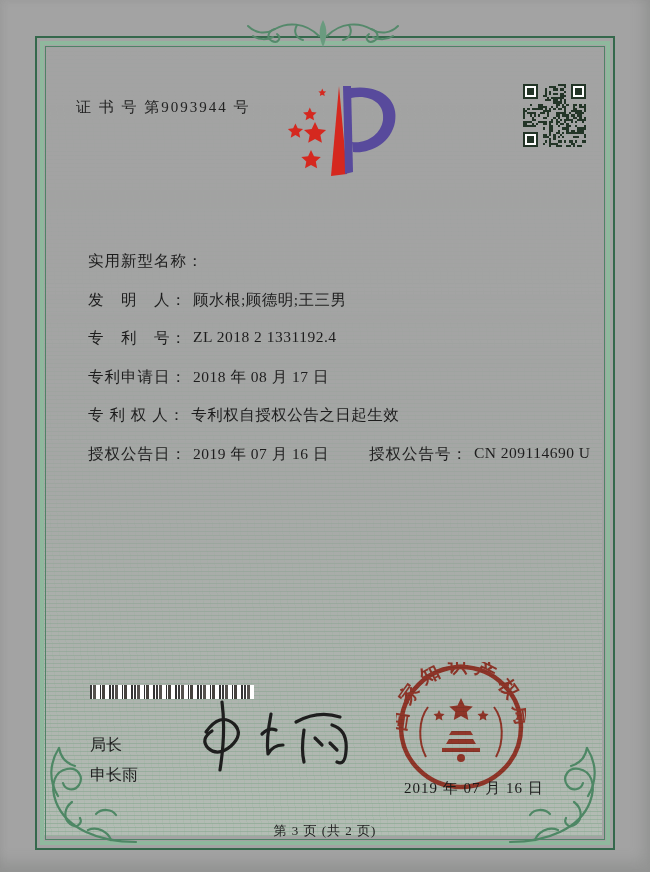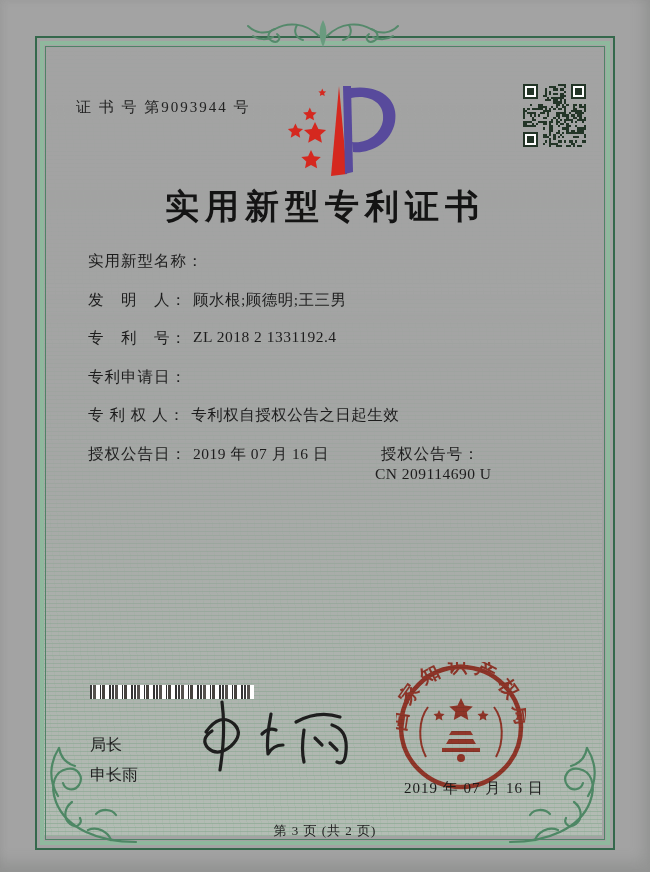--- a/index.html
+++ b/index.html
@@ -25,24 +25,24 @@
   }
   .ornament-top{position:absolute;left:243px;top:14px;width:160px;height:40px;}
   .corner-flourish{position:absolute;width:104px;height:104px;top:744px;}
   .corner-flourish.left{left:36px;}
   .corner-flourish.right{left:506px;transform:scaleX(-1);}
   .cert-no{position:absolute;left:76px;top:98px;font-size:15px;letter-spacing:2px;color:#222;}
   .logo{position:absolute;left:281px;top:82px;width:124px;height:98px;}
   .qr{position:absolute;left:523px;top:84px;width:63px;height:63px;}
   .title{position:absolute;left:0;right:0;top:184px;text-align:center;font-size:34px;font-weight:700;letter-spacing:6px;color:#141414;}
   .fields{position:absolute;left:88px;top:251px;right:50px;font-size:15.5px;}
-  .field-row{height:38.6px;display:flex;align-items:flex-start;white-space:nowrap;text-align:center;}
+  .field-row{height:38.6px;display:flex;align-items:flex-start;white-space:nowrap;}
   .field-row .lbl{letter-spacing:1px;}
   .field-row .val{margin-left:6px;letter-spacing:.5px;}
-  .grant-row .grp2{margin-left:40px;display:flex;flex-direction:column;}
+  .grant-row .grp2{margin-left:40px;display:flex;}
   .body-text{position:absolute;left:77px;top:524px;width:500px;font-size:13.5px;line-height:19px;color:#27241f;font-style:italic;}
   .body-text p{margin:0;text-indent:2.1em;letter-spacing:.4px;}
   .barcode{
     position:absolute;left:90px;top:685px;width:164px;height:14px;
     background:repeating-linear-gradient(90deg,#3a3a3a 0 2px,#fff 2px 3px,#55524e 3px 6px,#fff 6px 10px,#2f2f2f 10px 11px,#fff 11px 12px,#45423e 12px 15px,#fff 15px 19px,#333 19px 21px,#fff 21px 22px);
   }
   .director{position:absolute;left:90px;top:730px;font-size:16px;line-height:30px;font-family:"Liberation Sans","DejaVu Sans",sans-serif;color:#222;}
   .signature{position:absolute;left:192px;top:698px;width:160px;height:78px;}
   .seal{position:absolute;left:396px;top:662px;width:130px;height:130px;opacity:.92;mix-blend-mode:multiply;}
   .seal-date{position:absolute;left:404px;top:779px;font-size:15px;letter-spacing:1px;color:#1c1c1c;}
@@ -123,36 +123,36 @@
     <svg viewBox="0 0 29 29" width="63" height="63" shape-rendering="crispEdges">
       <g fill="#233527">
         <path d="M0 0h7v7h-7z M22 0h7v7h-7z M0 22h7v7h-7z" fill="#233527"></path>
         <path d="M1 1h5v5h-5z M23 1h5v5h-5z M1 23h5v5h-5z" fill="#ffffff"></path>
         <path d="M2 2h3v3h-3z M24 2h3v3h-3z M2 24h3v3h-3z" fill="#233527"></path>
         <path id="qr-seed" d="M16 0h1v1h-1zM17 0h1v1h-1zM18 0h1v1h-1zM19 0h1v1h-1zM12 1h1v1h-1zM13 1h1v1h-1zM14 1h1v1h-1zM19 1h1v1h-1zM10 2h1v1h-1zM14 2h1v1h-1zM15 2h1v1h-1zM17 2h1v1h-1zM18 2h1v1h-1zM10 3h1v1h-1zM12 3h1v1h-1zM19 3h1v1h-1zM10 4h1v1h-1zM12 4h1v1h-1zM14 4h1v1h-1zM15 4h1v1h-1zM17 4h1v1h-1zM18 4h1v1h-1zM9 5h1v1h-1zM10 5h1v1h-1zM17 5h1v1h-1zM18 5h1v1h-1zM19 5h1v1h-1zM11 6h1v1h-1zM13 6h1v1h-1zM14 6h1v1h-1zM15 6h1v1h-1zM16 6h1v1h-1zM17 6h1v1h-1zM18 6h1v1h-1zM10 7h1v1h-1zM11 7h1v1h-1zM12 7h1v1h-1zM14 7h1v1h-1zM15 7h1v1h-1zM17 7h1v1h-1zM19 7h1v1h-1zM14 8h1v1h-1zM15 8h1v1h-1zM16 8h1v1h-1zM17 8h1v1h-1zM19 8h1v1h-1zM3 9h1v1h-1zM7 9h1v1h-1zM8 9h1v1h-1zM15 9h1v1h-1zM16 9h1v1h-1zM18 9h1v1h-1zM20 9h1v1h-1zM23 9h1v1h-1zM24 9h1v1h-1zM26 9h1v1h-1zM28 9h1v1h-1zM7 10h1v1h-1zM8 10h1v1h-1zM9 10h1v1h-1zM10 10h1v1h-1zM13 10h1v1h-1zM15 10h1v1h-1zM18 10h1v1h-1zM19 10h1v1h-1zM23 10h1v1h-1zM26 10h1v1h-1zM27 10h1v1h-1zM28 10h1v1h-1zM0 11h1v1h-1zM2 11h1v1h-1zM4 11h1v1h-1zM5 11h1v1h-1zM6 11h1v1h-1zM7 11h1v1h-1zM8 11h1v1h-1zM10 11h1v1h-1zM12 11h1v1h-1zM14 11h1v1h-1zM16 11h1v1h-1zM17 11h1v1h-1zM19 11h1v1h-1zM23 11h1v1h-1zM24 11h1v1h-1zM28 11h1v1h-1zM0 12h1v1h-1zM1 12h1v1h-1zM9 12h1v1h-1zM10 12h1v1h-1zM11 12h1v1h-1zM12 12h1v1h-1zM19 12h1v1h-1zM22 12h1v1h-1zM23 12h1v1h-1zM24 12h1v1h-1zM25 12h1v1h-1zM26 12h1v1h-1zM28 12h1v1h-1zM0 13h1v1h-1zM2 13h1v1h-1zM3 13h1v1h-1zM4 13h1v1h-1zM5 13h1v1h-1zM8 13h1v1h-1zM9 13h1v1h-1zM11 13h1v1h-1zM15 13h1v1h-1zM16 13h1v1h-1zM17 13h1v1h-1zM18 13h1v1h-1zM19 13h1v1h-1zM21 13h1v1h-1zM24 13h1v1h-1zM25 13h1v1h-1zM26 13h1v1h-1zM27 13h1v1h-1zM0 14h1v1h-1zM3 14h1v1h-1zM5 14h1v1h-1zM7 14h1v1h-1zM11 14h1v1h-1zM15 14h1v1h-1zM16 14h1v1h-1zM18 14h1v1h-1zM19 14h1v1h-1zM20 14h1v1h-1zM22 14h1v1h-1zM23 14h1v1h-1zM25 14h1v1h-1zM26 14h1v1h-1zM0 15h1v1h-1zM4 15h1v1h-1zM9 15h1v1h-1zM10 15h1v1h-1zM14 15h1v1h-1zM16 15h1v1h-1zM20 15h1v1h-1zM23 15h1v1h-1zM24 15h1v1h-1zM26 15h1v1h-1zM28 15h1v1h-1zM4 16h1v1h-1zM5 16h1v1h-1zM13 16h1v1h-1zM15 16h1v1h-1zM17 16h1v1h-1zM19 16h1v1h-1zM20 16h1v1h-1zM21 16h1v1h-1zM22 16h1v1h-1zM25 16h1v1h-1zM26 16h1v1h-1zM27 16h1v1h-1zM28 16h1v1h-1zM0 17h1v1h-1zM1 17h1v1h-1zM2 17h1v1h-1zM3 17h1v1h-1zM7 17h1v1h-1zM8 17h1v1h-1zM9 17h1v1h-1zM10 17h1v1h-1zM12 17h1v1h-1zM13 17h1v1h-1zM15 17h1v1h-1zM16 17h1v1h-1zM19 17h1v1h-1zM22 17h1v1h-1zM24 17h1v1h-1zM27 17h1v1h-1zM0 18h1v1h-1zM1 18h1v1h-1zM4 18h1v1h-1zM6 18h1v1h-1zM9 18h1v1h-1zM10 18h1v1h-1zM12 18h1v1h-1zM15 18h1v1h-1zM17 18h1v1h-1zM18 18h1v1h-1zM20 18h1v1h-1zM0 19h1v1h-1zM1 19h1v1h-1zM2 19h1v1h-1zM3 19h1v1h-1zM4 19h1v1h-1zM5 19h1v1h-1zM12 19h1v1h-1zM13 19h1v1h-1zM16 19h1v1h-1zM20 19h1v1h-1zM21 19h1v1h-1zM24 19h1v1h-1zM28 19h1v1h-1zM9 20h1v1h-1zM12 20h1v1h-1zM13 20h1v1h-1zM18 20h1v1h-1zM19 20h1v1h-1zM20 20h1v1h-1zM25 20h1v1h-1zM26 20h1v1h-1zM27 20h1v1h-1zM28 20h1v1h-1zM12 21h1v1h-1zM13 21h1v1h-1zM16 21h1v1h-1zM20 21h1v1h-1zM22 21h1v1h-1zM23 21h1v1h-1zM25 21h1v1h-1zM26 21h1v1h-1zM27 21h1v1h-1zM12 22h1v1h-1zM15 22h1v1h-1zM16 22h1v1h-1zM18 22h1v1h-1zM20 22h1v1h-1zM21 22h1v1h-1zM22 22h1v1h-1zM23 22h1v1h-1zM24 22h1v1h-1zM25 22h1v1h-1zM26 22h1v1h-1zM27 22h1v1h-1zM9 23h1v1h-1zM10 23h1v1h-1zM12 23h1v1h-1zM14 23h1v1h-1zM17 23h1v1h-1zM28 23h1v1h-1zM9 24h1v1h-1zM10 24h1v1h-1zM11 24h1v1h-1zM14 24h1v1h-1zM16 24h1v1h-1zM18 24h1v1h-1zM23 24h1v1h-1zM24 24h1v1h-1zM25 24h1v1h-1zM28 24h1v1h-1zM12 25h1v1h-1zM14 25h1v1h-1zM10 26h1v1h-1zM12 26h1v1h-1zM16 26h1v1h-1zM17 26h1v1h-1zM19 26h1v1h-1zM21 26h1v1h-1zM22 26h1v1h-1zM24 26h1v1h-1zM27 26h1v1h-1zM28 26h1v1h-1zM9 27h1v1h-1zM12 27h1v1h-1zM13 27h1v1h-1zM14 27h1v1h-1zM15 27h1v1h-1zM22 27h1v1h-1zM23 27h1v1h-1zM12 28h1v1h-1zM15 28h1v1h-1zM16 28h1v1h-1zM17 28h1v1h-1zM20 28h1v1h-1zM21 28h1v1h-1zM23 28h1v1h-1zM25 28h1v1h-1zM26 28h1v1h-1z" fill="#233527"></path>
       </g>
     </svg>
   </div>
 
-  <div class="title">实用新型专利证书</div>
 
   <div class="fields">
     <div class="field-row">
       <span class="lbl">实用新型名称：</span>
     </div>
     <div class="field-row">
       <span class="lbl">发　明　人：</span>
       <span class="val">顾水根;顾德明;王三男</span>
     </div>
     <div class="field-row">
       <span class="lbl">专　利　号：</span>
       <span class="val">ZL 2018 2 1331192.4</span>
     </div>
     <div class="field-row">
       <span class="lbl">专利申请日：</span>
+      <span class="val">2018 年 08 月 17 日</span>
     </div>
     <div class="field-row">
       <span class="lbl">专 利 权 人：</span>
       <span class="val">专利权自授权公告之日起生效</span>
     </div>
     <div class="field-row grant-row">
       <span class="lbl">授权公告日：</span>
       <span class="val">2019 年 07 月 16 日</span>
       <span class="grp2">
         <span class="lbl">授权公告号：</span>

